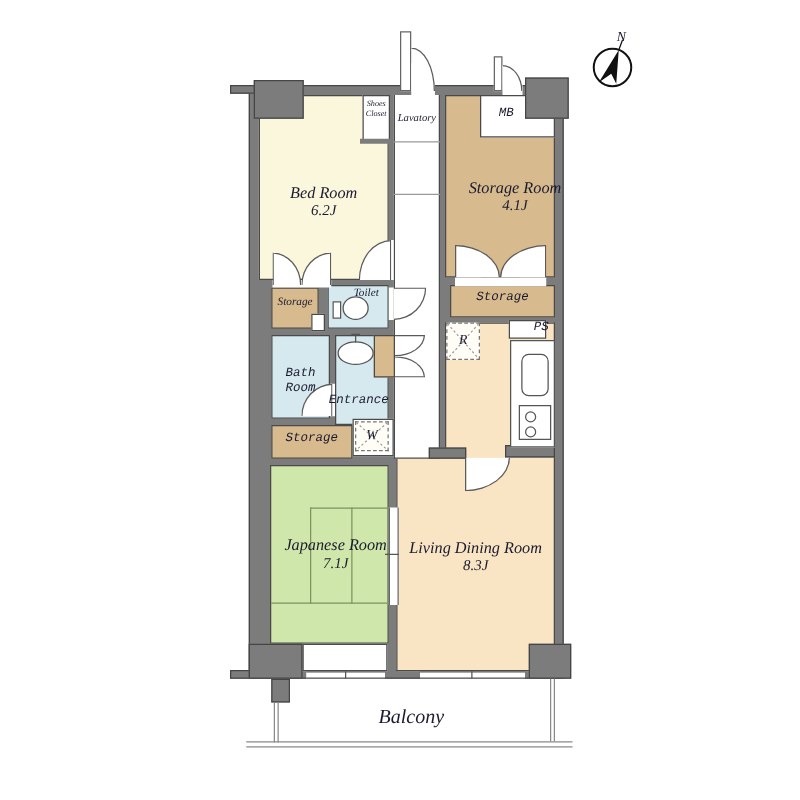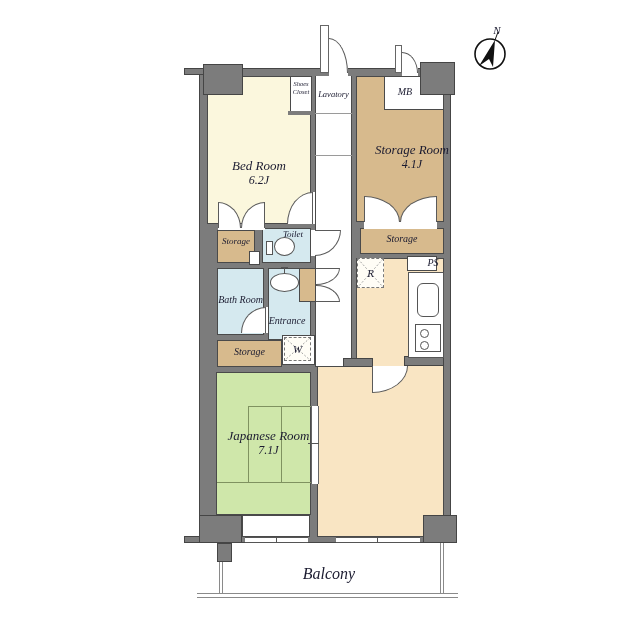--- a/index.html
+++ b/index.html
@@ -11,21 +11,21 @@
   .line{position:absolute;background:#9a9a9a;}
   .tat{position:absolute;background:#7f9260;}
   .arc{position:absolute;box-sizing:border-box;background:#ffffff;border:0 solid #5a5a5a;}
   .fix{position:absolute;box-sizing:border-box;background:#ffffff;border:1px solid #555;}
   .dash{position:absolute;box-sizing:border-box;background:#fffdf6;border:1px dashed #777;}
   .win{position:absolute;box-sizing:border-box;background:#ffffff;
        border-top:1px solid #555;border-bottom:1px solid #555;}
   .rail{position:absolute;box-sizing:border-box;}
   .lbl{position:absolute;font-style:italic;color:#1b1b30;text-align:center;line-height:1.18;}
   .name{font-size:13px;} .area{font-size:12px;}
-  .sm{font-size:10px;} .xs{font-size:9px;} .xxs{font-size:6.5px;line-height:1.25;}
+  .sm{font-size:10px;font-family:Liberation Mono, monospace;} .xs{font-size:9px;} .xxs{font-size:6.5px;line-height:1.25;}
   .appl{width:100%;text-align:center;font-style:italic;font-size:11px;color:#1b1b30;
         position:absolute;top:50%;left:0;transform:translateY(-54%);}
 </style>
 </head>
 <body>
 
 <div id="plan">
 
   <div class="wall" style="left:199px;top:68px;width:252px;height:475px;"></div>
   <div class="wall" style="left:184px;top:68px;width:20px;height:7px;"></div>
@@ -131,27 +131,31 @@
   <div class="rail" style="left:197px;top:593px;width:261px;height:5px;border-top:1px solid #8a8a8a;border-bottom:1px solid #8a8a8a;"></div>
   <div class="rail" style="left:440px;top:543px;width:4px;height:50px;border-left:1px solid #8a8a8a;border-right:1px solid #8a8a8a;"></div>
 
   <svg style="position:absolute;left:460px;top:22px;" width="60" height="60" viewBox="0 0 60 60">
     <circle cx="30" cy="32" r="15" fill="none" stroke="#111" stroke-width="1.6"></circle>
     <polygon points="35,18 19,44 29,37 33,45" fill="#111"></polygon>
     <line x1="35" y1="18" x2="38" y2="10" stroke="#111" stroke-width="1"></line>
   </svg>
   <div class="lbl" style="left:489px;top:24px;width:16px;font-size:11px;">N</div>
 
-  <div class="lbl" style="left:207px;top:158px;width:104px;">
+  <div class="lbl" style="left:207px;top:146px;width:104px;">
     <div class="name">Bed Room</div>
     <div class="area">6.2J</div>
   </div>
   <div class="lbl" style="left:356px;top:142px;width:88px;padding-left:12px;">
     <div class="name">Storage Room</div>
     <div class="area">4.1J</div>
+  </div>
+  <div class="lbl" style="left:317px;top:430px;width:127px;">
+    <div class="name">Living Dining Room</div>
+    <div class="area">8.3J</div>
   </div>
   <div class="lbl" style="left:216px;top:428px;width:105px;">
     <div class="name">Japanese Room</div>
     <div class="area">7.1J</div>
   </div>
   <div class="lbl sm" style="left:217px;top:294px;width:47px;">Bath Room</div>
   <div class="lbl sm" style="left:262px;top:315px;width:50px;">Entrance</div>
   <div class="lbl xs" style="left:272px;top:229px;width:42px;">Toilet</div>
   <div class="lbl xs" style="left:217px;top:236px;width:38px;">Storage</div>
   <div class="lbl sm" style="left:360px;top:233px;width:84px;">Storage</div>

